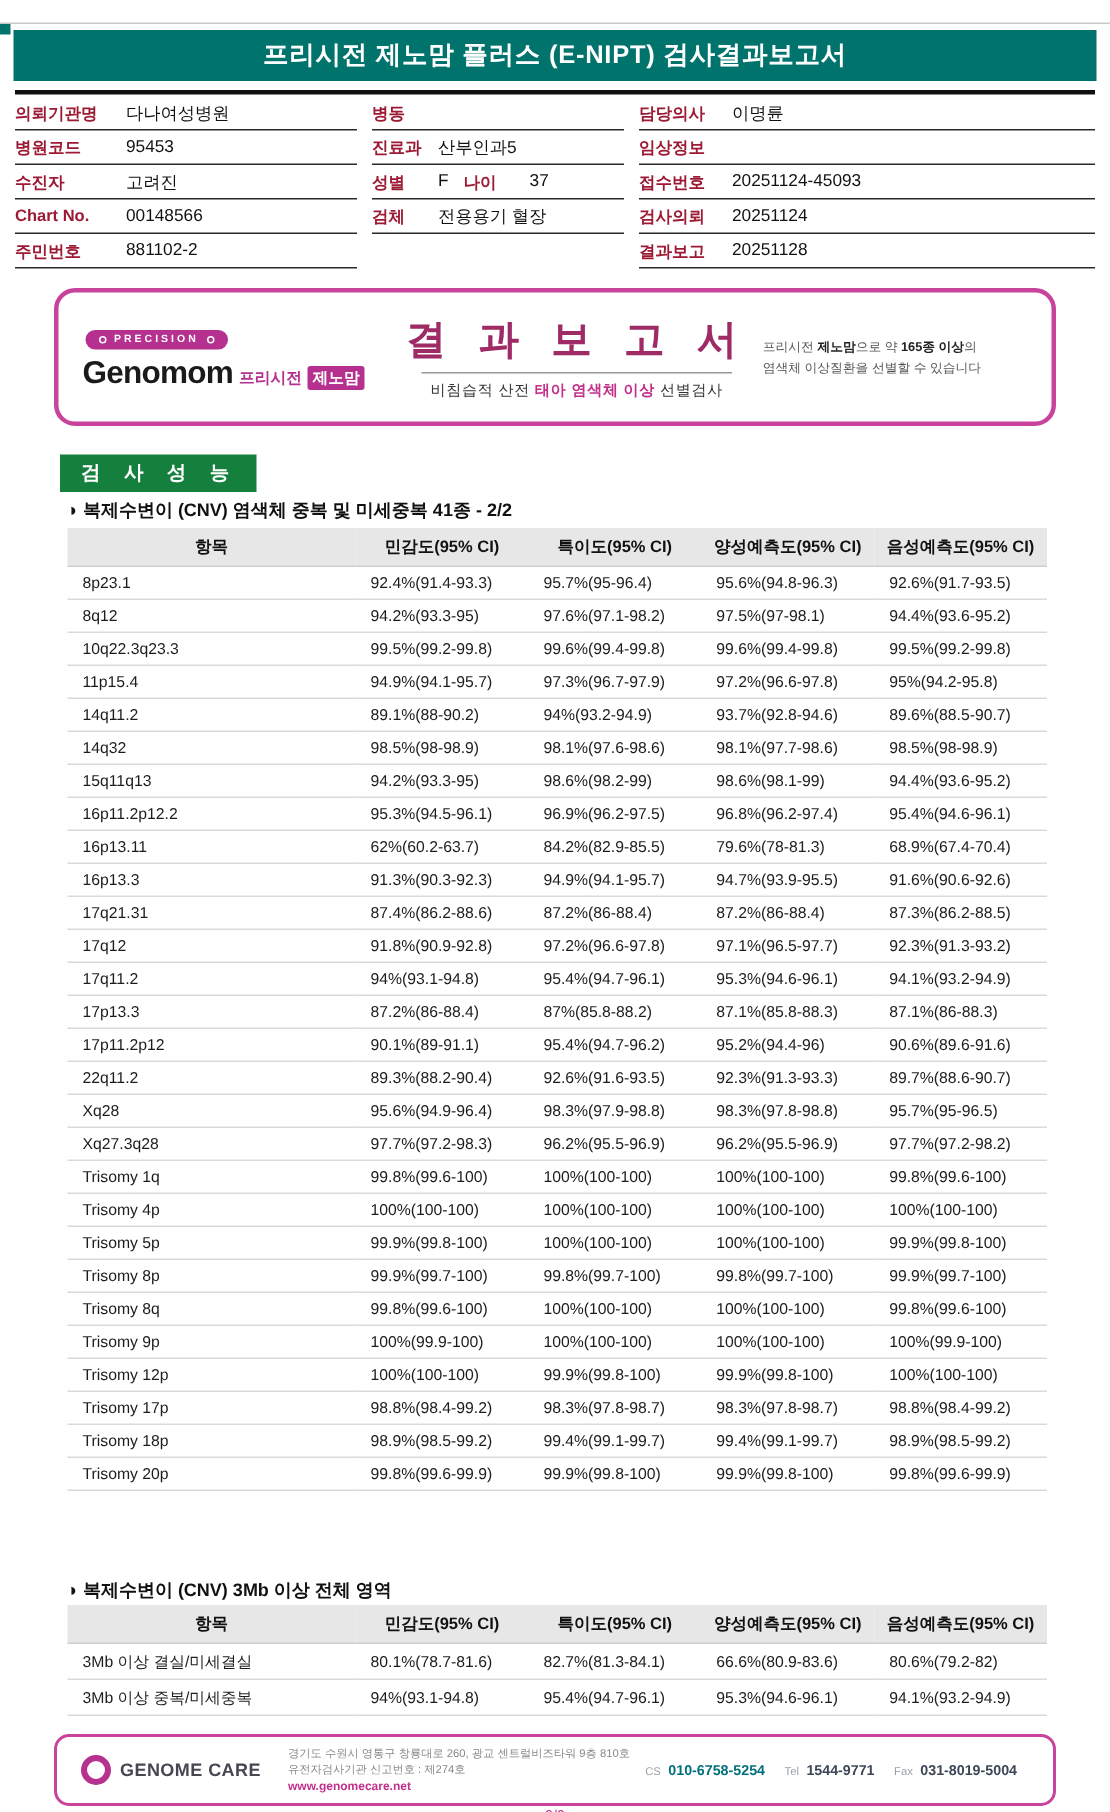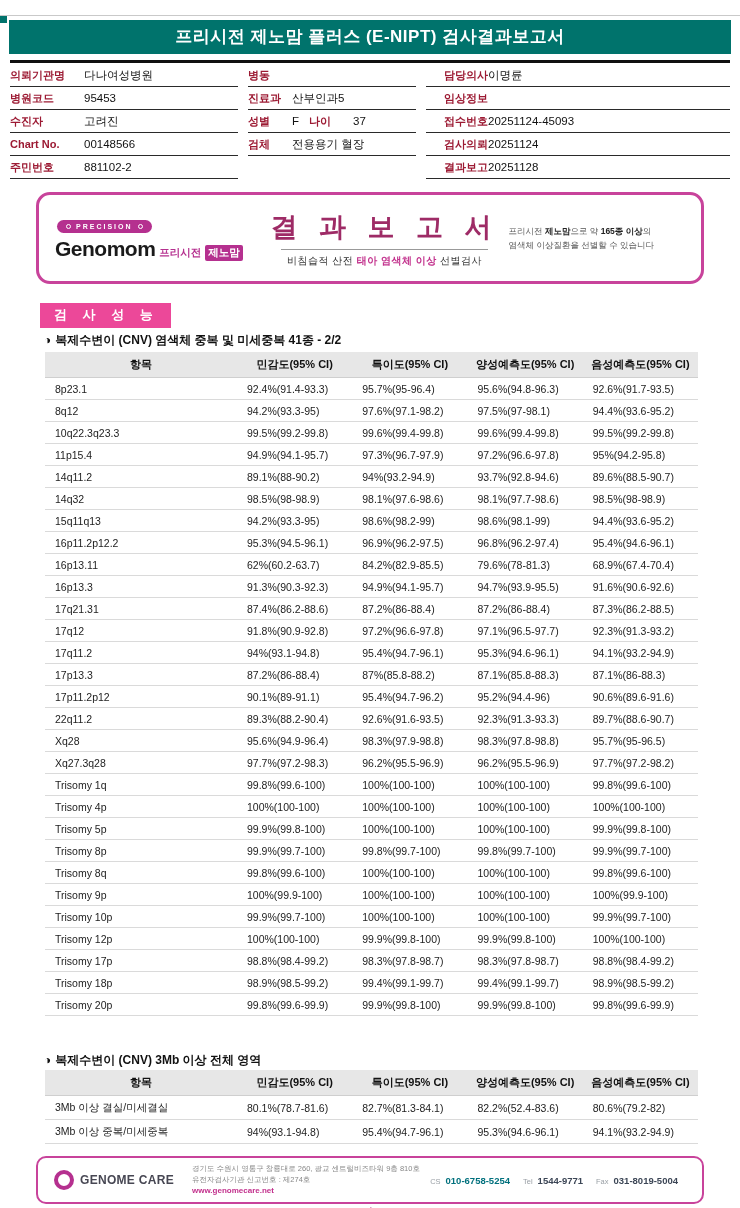--- a/index.html
+++ b/index.html
@@ -19,21 +19,21 @@
   .patient-info {
     position:absolute; left:10px; right:10px; top:44px;
     border-top:3px solid #101010; display:flex; gap:10px; padding-top:1px;
   }
   .info-col { display:flex; flex-direction:column; }
   .col1 { width:228px; } .col2 { width:168px; } .col3 { flex:1; }
   .info-row { display:flex; align-items:center; height:23px; border-bottom:1px solid #2a2a2a; }
   .info-label { font-weight:bold; color:#9C1A33; font-size:11px; flex-shrink:0; }
   .col1 .info-label { width:74px; }
   .col2 .info-label { width:44px; }
-  .col3 .info-label { width:62px;text-align:right; }
+  .col3 .info-label { width:62px; }
   .info-value { font-size:11.5px; color:#111; margin-right:10px; white-space:nowrap; }
   
   .report-box {
     position:absolute; left:36px; right:36px; top:176px; height:92px;
     border:3px solid #C8439B; border-radius:14px;
     display:flex; align-items:center; padding:0 16px; gap:10px; background:#fff;
   }
   .logo-block { width:212px; }
   .precision-pill {
     display:inline-flex; align-items:center; gap:5px; background:#B5308F; color:#fff;
@@ -49,21 +49,21 @@
   .banner-title { font-size:27px; font-weight:800; color:#9E2B66; letter-spacing:7px; white-space:nowrap; }
   .banner-subtitle {
     display:inline-block; border-top:1.5px solid #999; margin-top:4px; padding:4px 6px 0;
     font-size:10px; color:#333; letter-spacing:0.5px; white-space:nowrap;
   }
   .mag { color:#C2308C; font-weight:bold; }
   .note-block { width:182px; font-size:8.5px; color:#555; line-height:1.65; }
   .note-block b { color:#222; }
   
   .perf-header {
-    position:absolute; left:40px; top:287px; background:#ec4899; color:#fff;
+    position:absolute; left:40px; top:287px; background:#15803d; color:#fff;
     font-weight:bold; font-size:13px; letter-spacing:6px; padding:3px 12px 4px 14px;
   }
   .subsection { position:absolute; left:44px; font-size:12px; font-weight:bold; color:#111; }
   .sub1 { top:316px; } .sub2 { top:1036px; }
   .bullet { margin-right:4px; font-weight:normal; }
   
   .data-table { position:absolute; left:45px; width:653px; border-collapse:collapse; table-layout:fixed; }
   .t1 { top:336px; } .t2 { top:1054px; }
   .data-table th {
     background:#E7E7E7; font-size:11px; font-weight:bold; padding:5px 2px;
@@ -382,27 +382,20 @@
           <td>99.8%(99.6-100)</td>
         </tr>
         <tr>
           <td>Trisomy 9p</td>
           <td>100%(99.9-100)</td>
           <td>100%(100-100)</td>
           <td>100%(100-100)</td>
           <td>100%(99.9-100)</td>
         </tr>
         <tr>
-          <td>Trisomy 10p</td>
-          <td>99.9%(99.7-100)</td>
-          <td>100%(100-100)</td>
-          <td>100%(100-100)</td>
-          <td>99.9%(99.7-100)</td>
-        </tr>
-        <tr>
           <td>Trisomy 12p</td>
           <td>100%(100-100)</td>
           <td>99.9%(99.8-100)</td>
           <td>99.9%(99.8-100)</td>
           <td>100%(100-100)</td>
         </tr>
         <tr>
           <td>Trisomy 17p</td>
           <td>98.8%(98.4-99.2)</td>
           <td>98.3%(97.8-98.7)</td>
@@ -445,21 +438,21 @@
           <th>특이도(95% CI)</th>
           <th>양성예측도(95% CI)</th>
           <th>음성예측도(95% CI)</th>
         </tr>
       </thead>
     <tbody>
         <tr>
           <td>3Mb 이상 결실/미세결실</td>
           <td>80.1%(78.7-81.6)</td>
           <td>82.7%(81.3-84.1)</td>
-          <td>82.2%(52.4-83.6)</td>
+          <td>66.6%(80.9-83.6)</td>
           <td>80.6%(79.2-82)</td>
         </tr>
         <tr>
           <td>3Mb 이상 중복/미세중복</td>
           <td>94%(93.1-94.8)</td>
           <td>95.4%(94.7-96.1)</td>
           <td>95.3%(94.6-96.1)</td>
           <td>94.1%(93.2-94.9)</td>
         </tr>
       </tbody>

